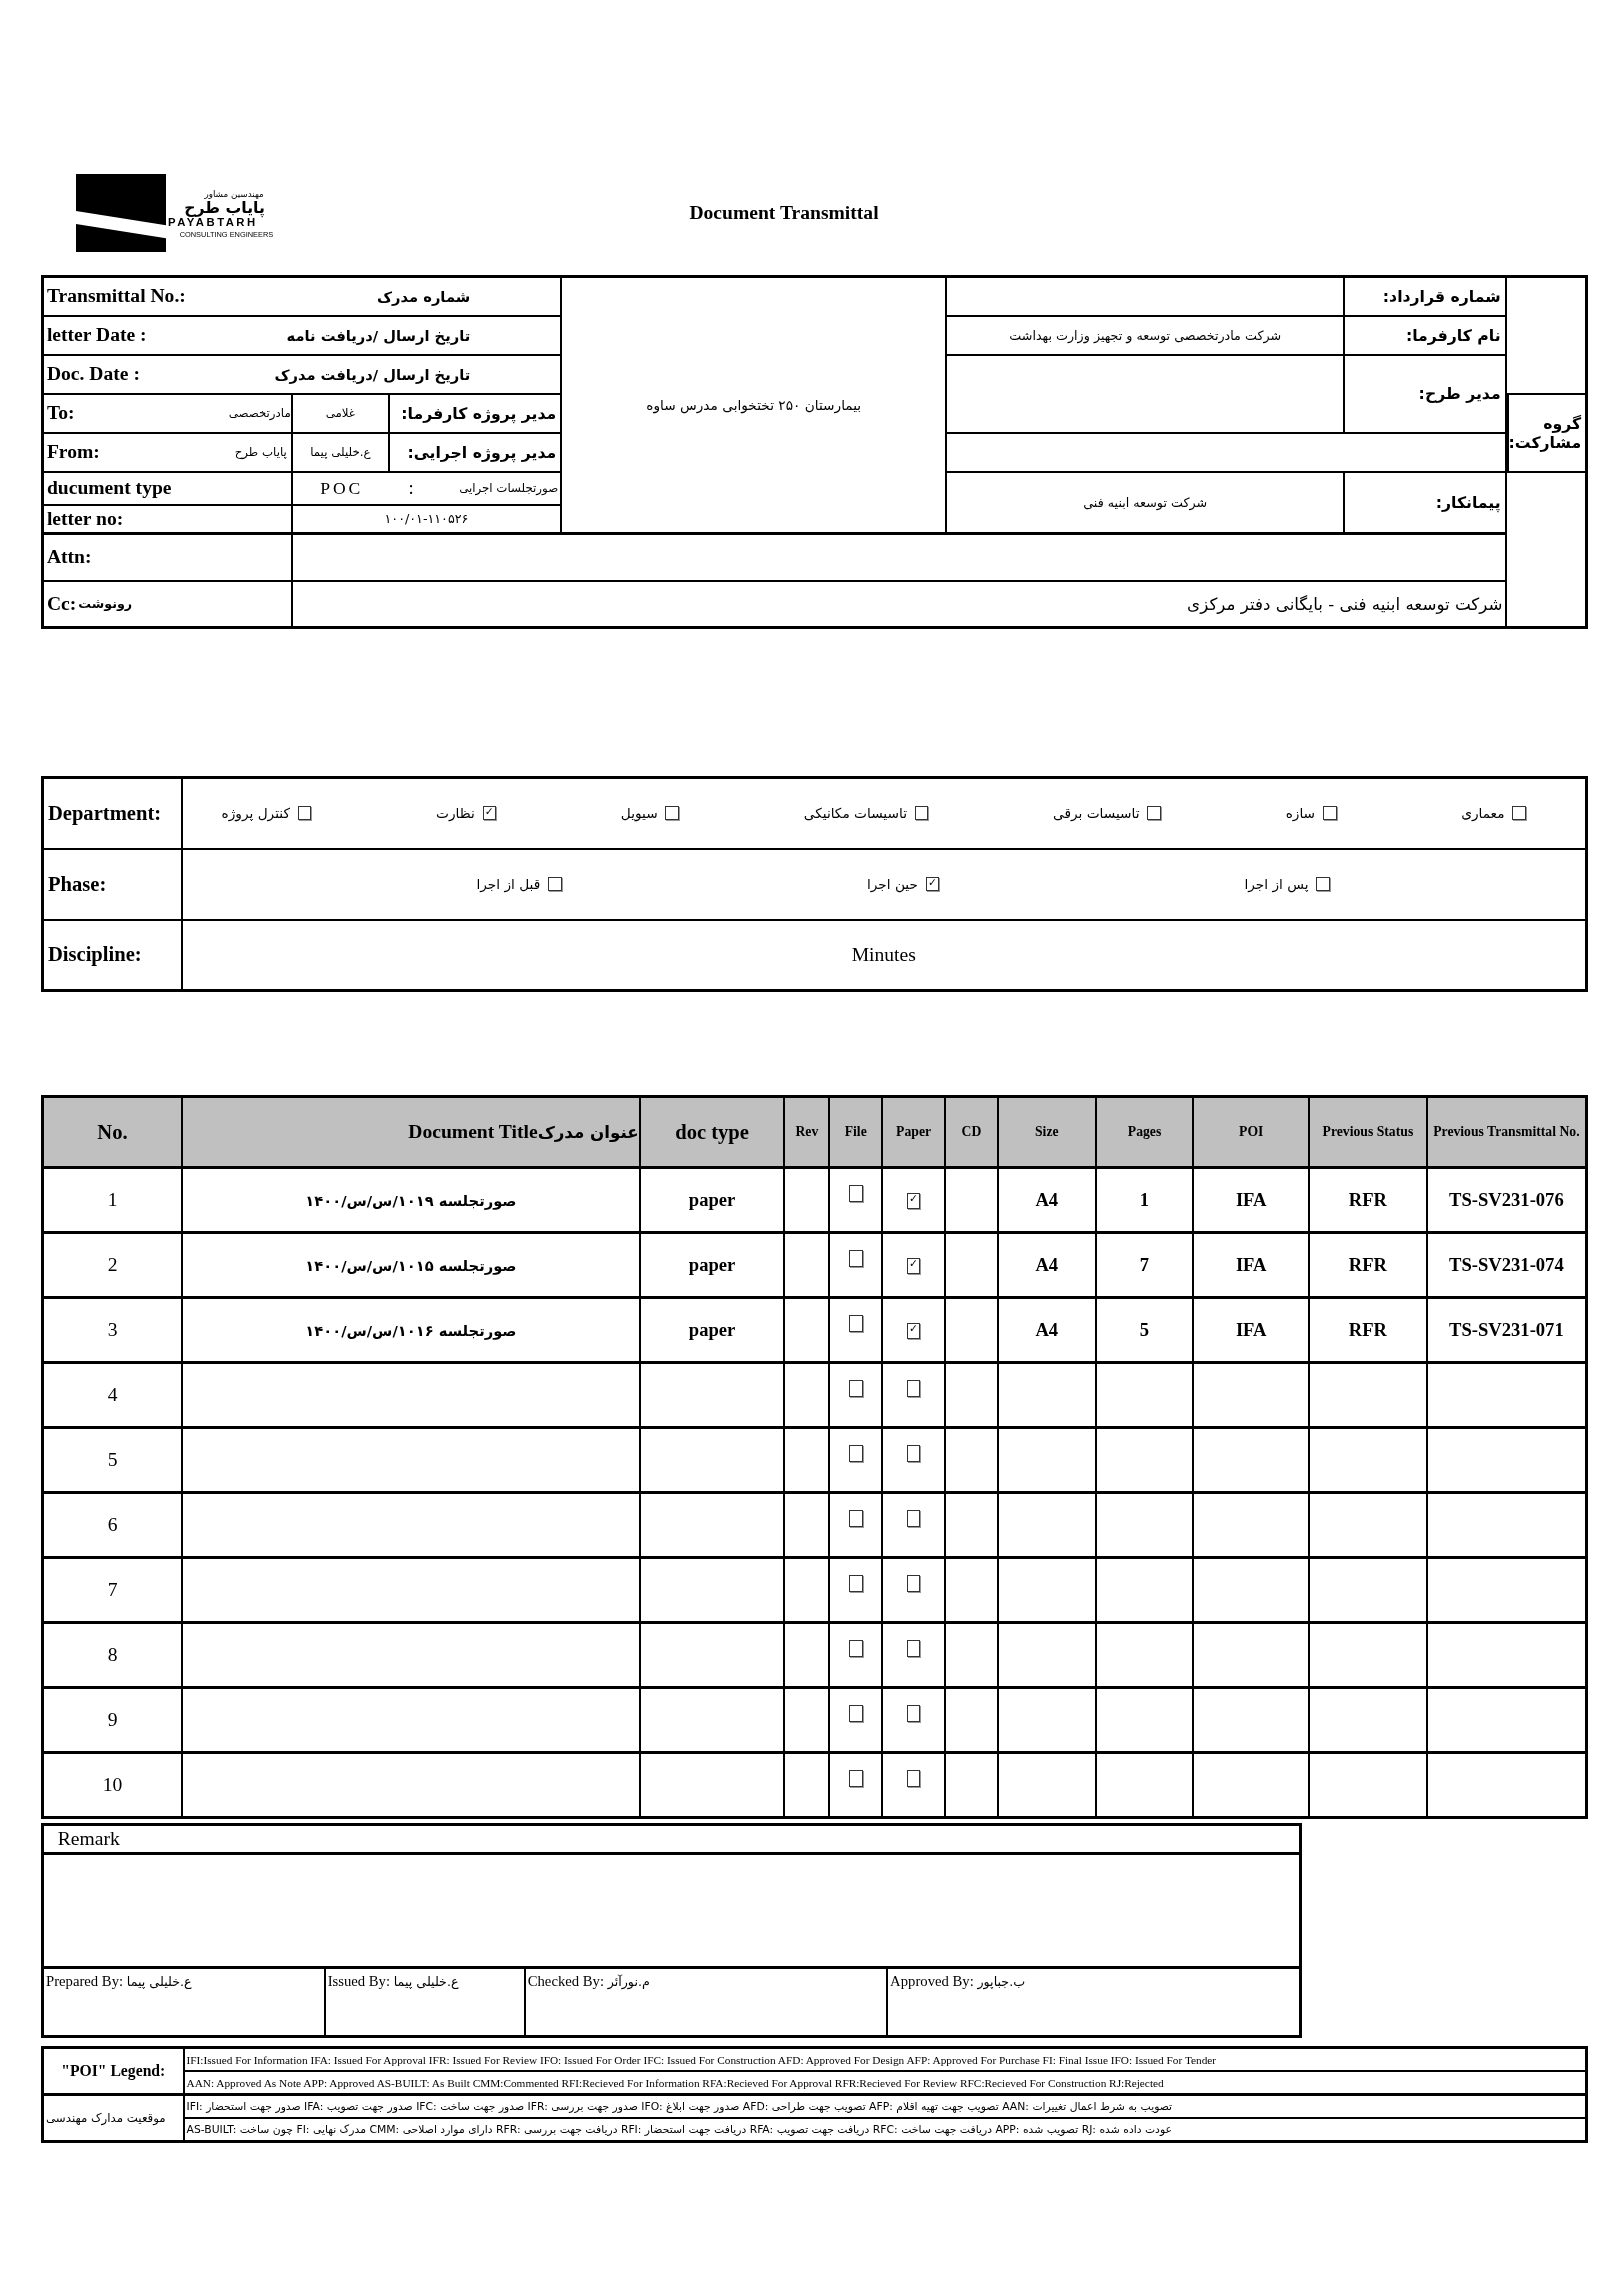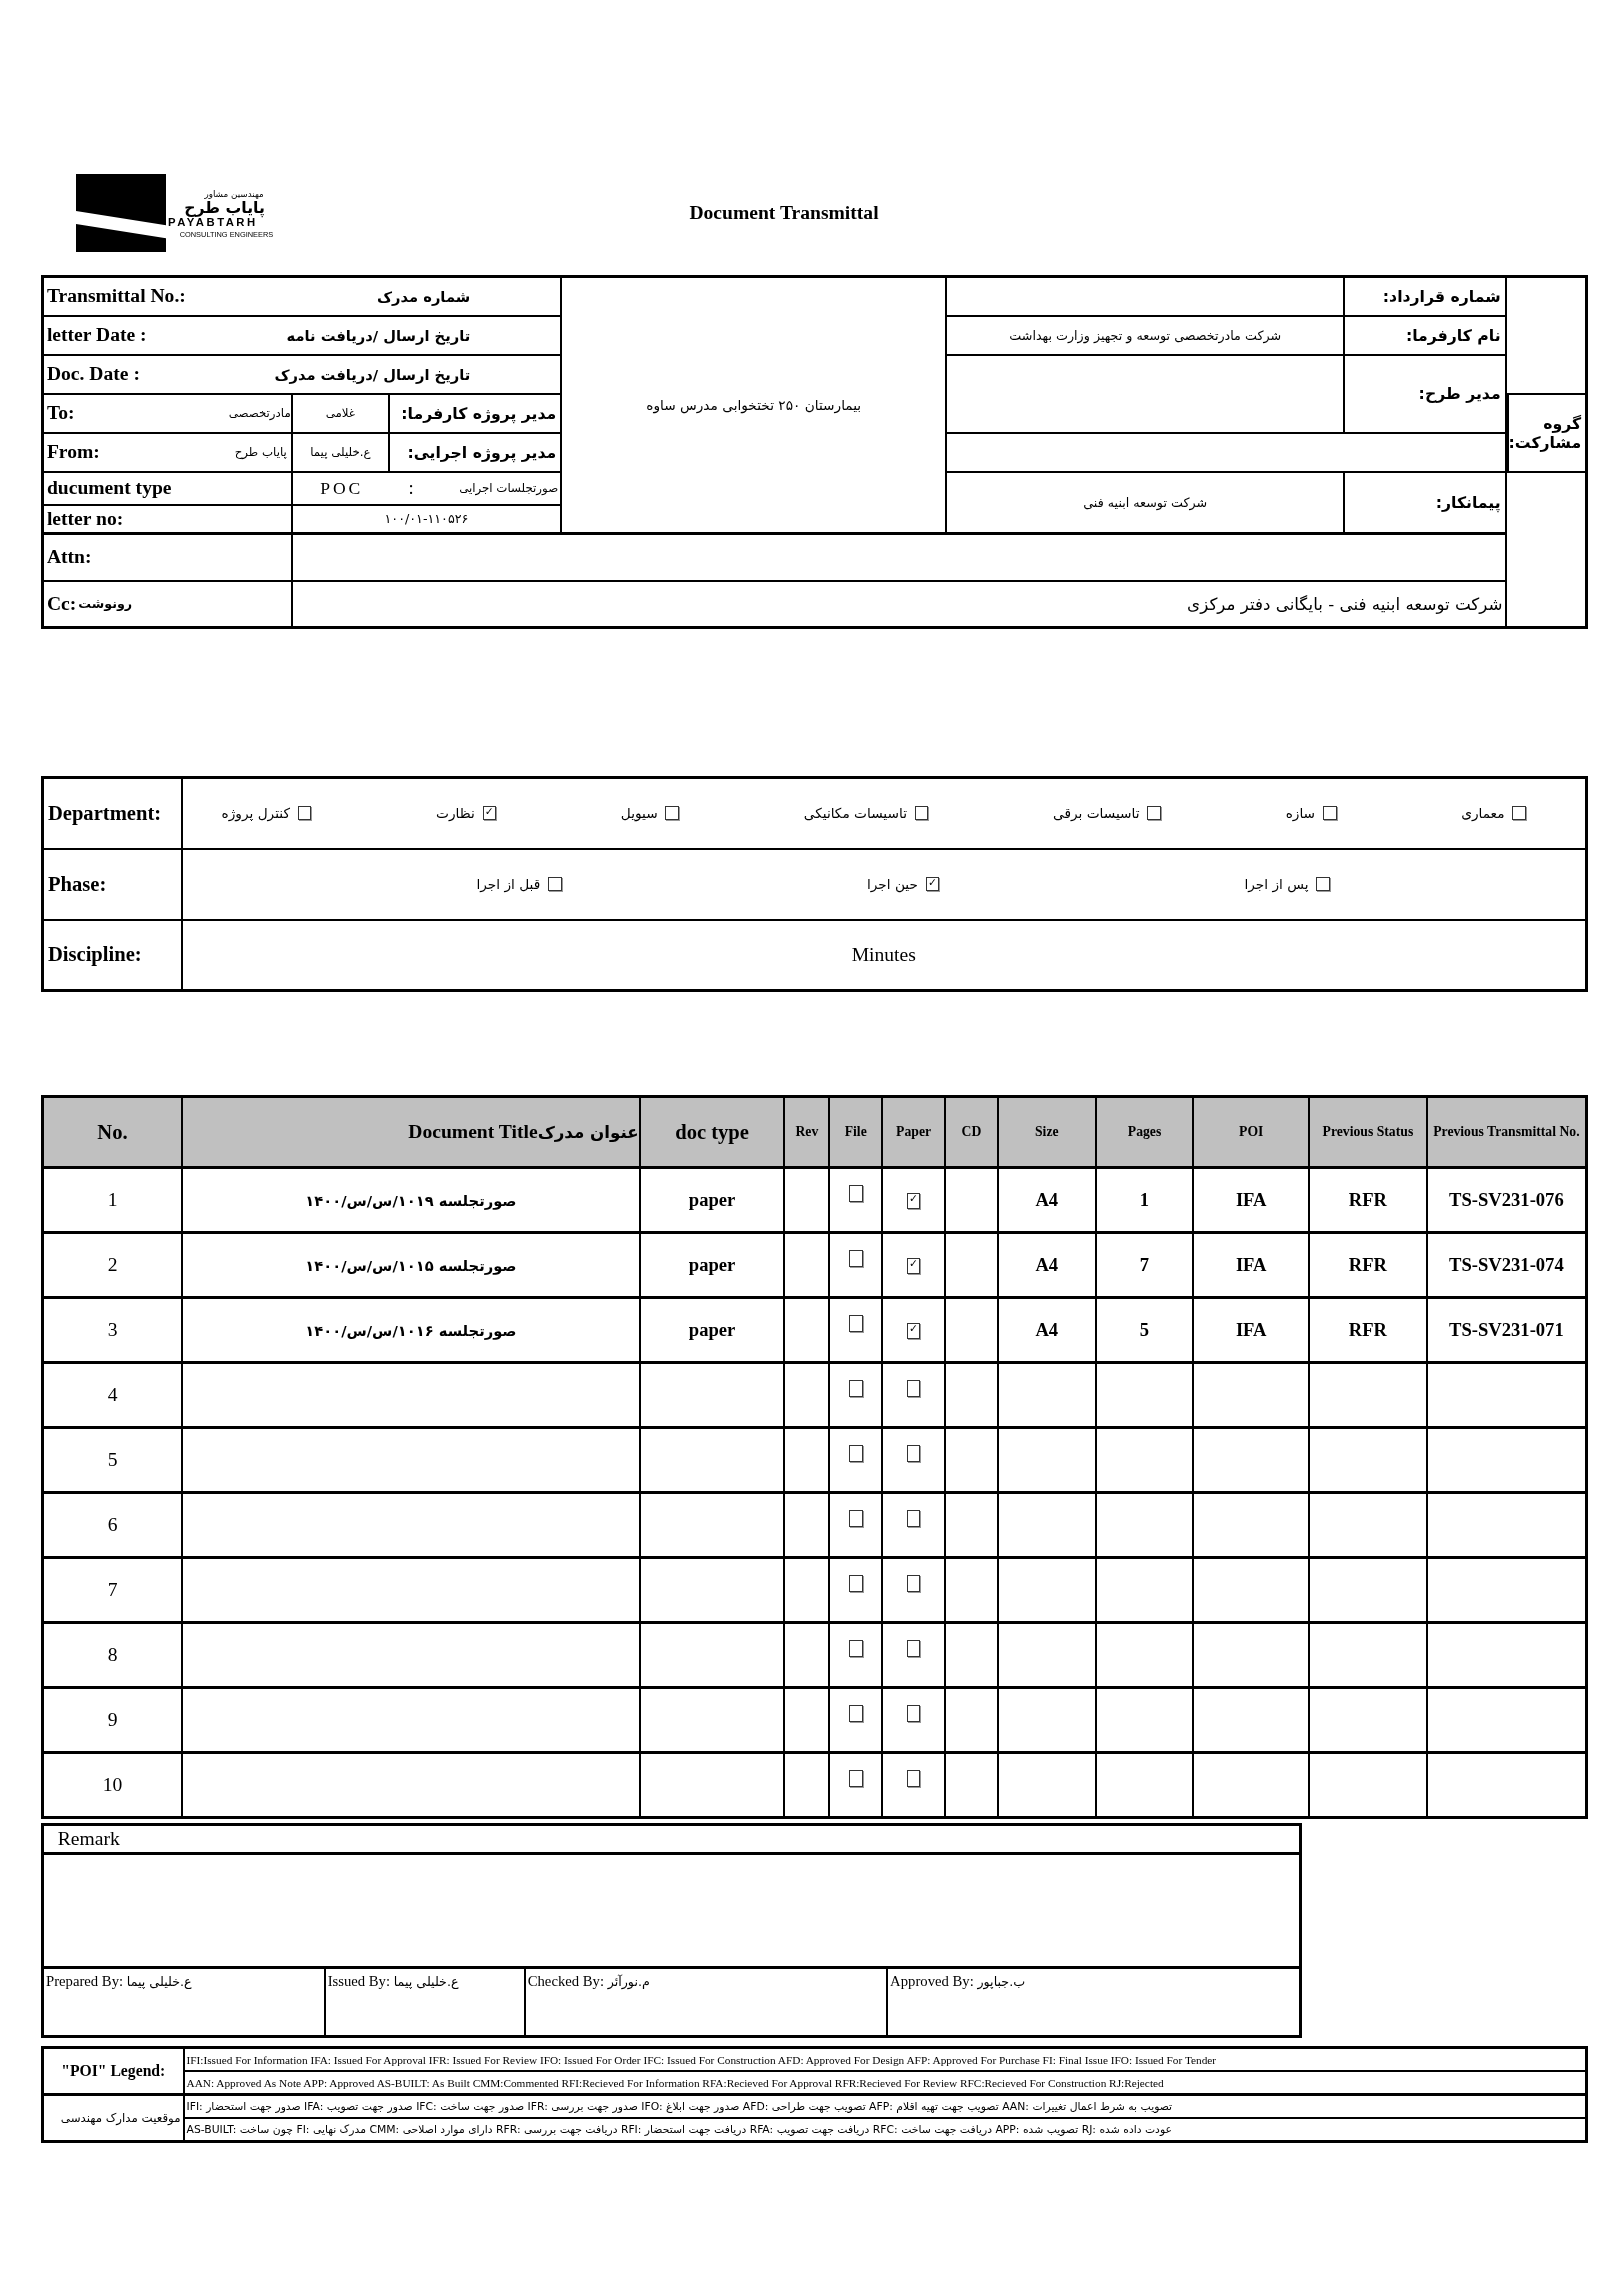--- a/index.html
+++ b/index.html
@@ -60,21 +60,21 @@
   .rem { left: 41px; top: 1823px; width: 1261px; border: 3.9px solid #000; border-top: 0; }
   .rem td { border-width: 2px; }
   .rem .rem-lbl { height: 29px; font-size: 19.6px; padding-left: 13.7px; border-bottom-width: 3.9px; border-top-width: 3.9px; }
   .rem .rem-body { height: 114px; border-bottom-width: 3.9px; }
   .sign td { height: 69px; vertical-align: top; font-size: 14.7px; padding-left: 2px; padding-top: 3.9px; }
   .sign .sig-name { font-family: "DejaVu Sans", sans-serif; font-size: 12.7px; }
 
   .legend { left: 41px; top: 2046px; width: 1547px; border: 3.9px solid #000; }
   .legend td { border-width: 2px; font-size: 11.3px; padding: 0 2px; height: 23.5px; }
   .legend .lg-lbl { width: 141px; text-align: center; font-size: 15.7px; font-weight: bold; }
-  .legend .lg-fa { width: 141px; text-align: right; font-family: "DejaVu Sans", sans-serif; font-size: 11.8px; direction: rtl; }
+  .legend .lg-fa { width: 141px; text-align: left; font-family: "DejaVu Sans", sans-serif; font-size: 11.8px; direction: rtl; }
   .legend .lg-fa-row { font-family: "DejaVu Sans", sans-serif; font-size: 10.8px; direction: rtl; text-align: left; white-space: nowrap; overflow: hidden; }
   .legend .thick-b td, .legend td.thick-b { border-bottom-width: 3.9px; }
 </style>
 </head>
 <body>
 
 <div class="logo">
   <div class="logo-mark">
       <div class="stripe"></div>
     </div>

